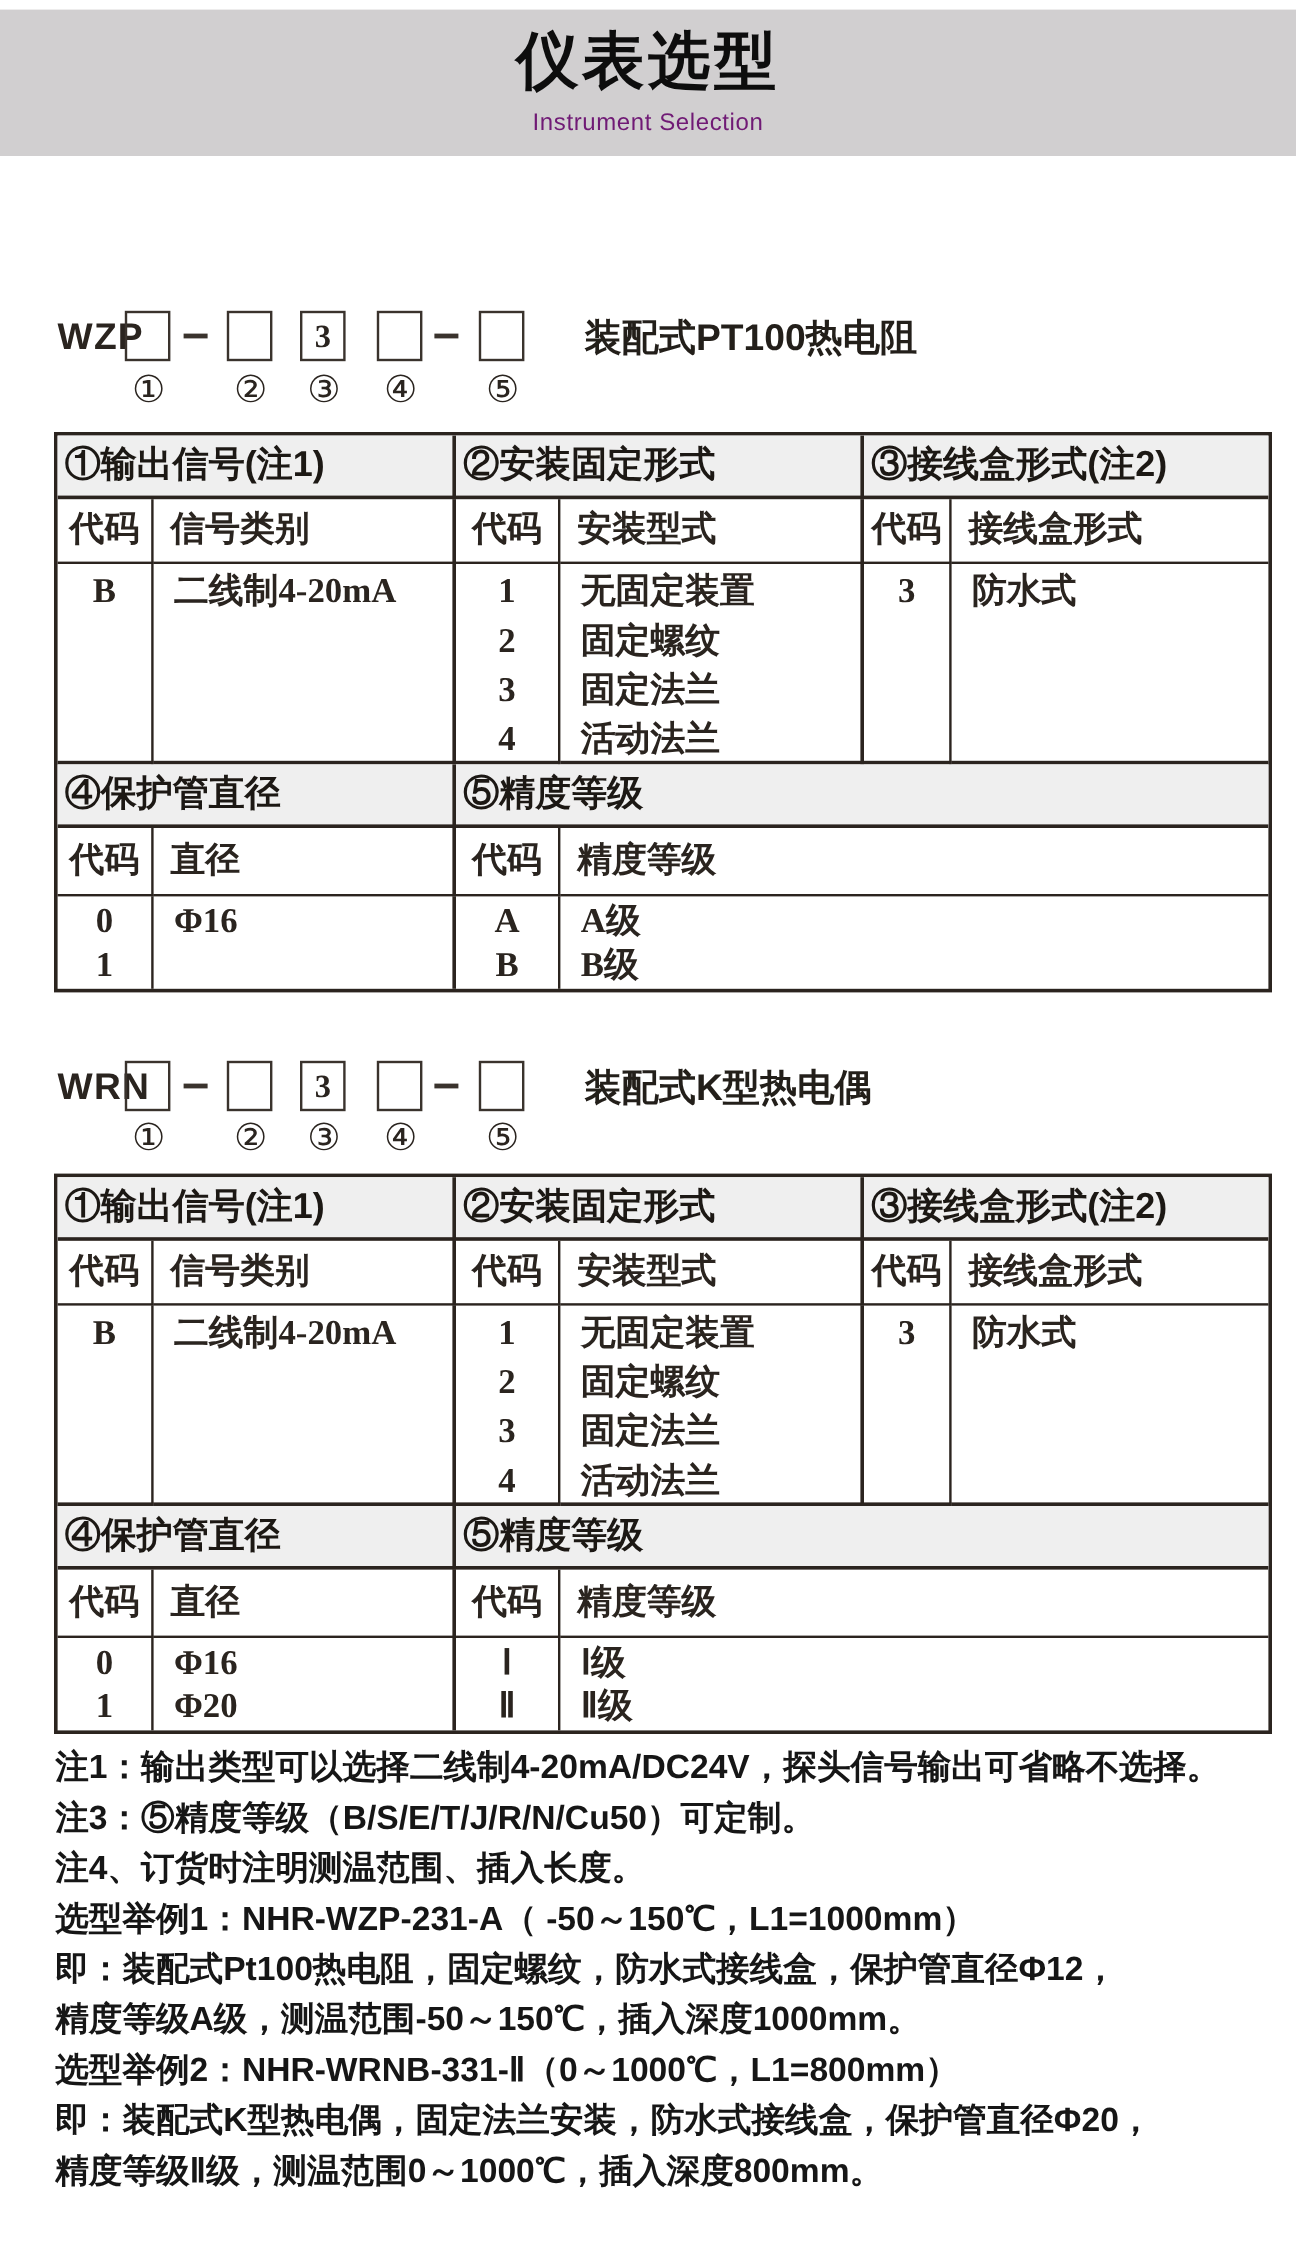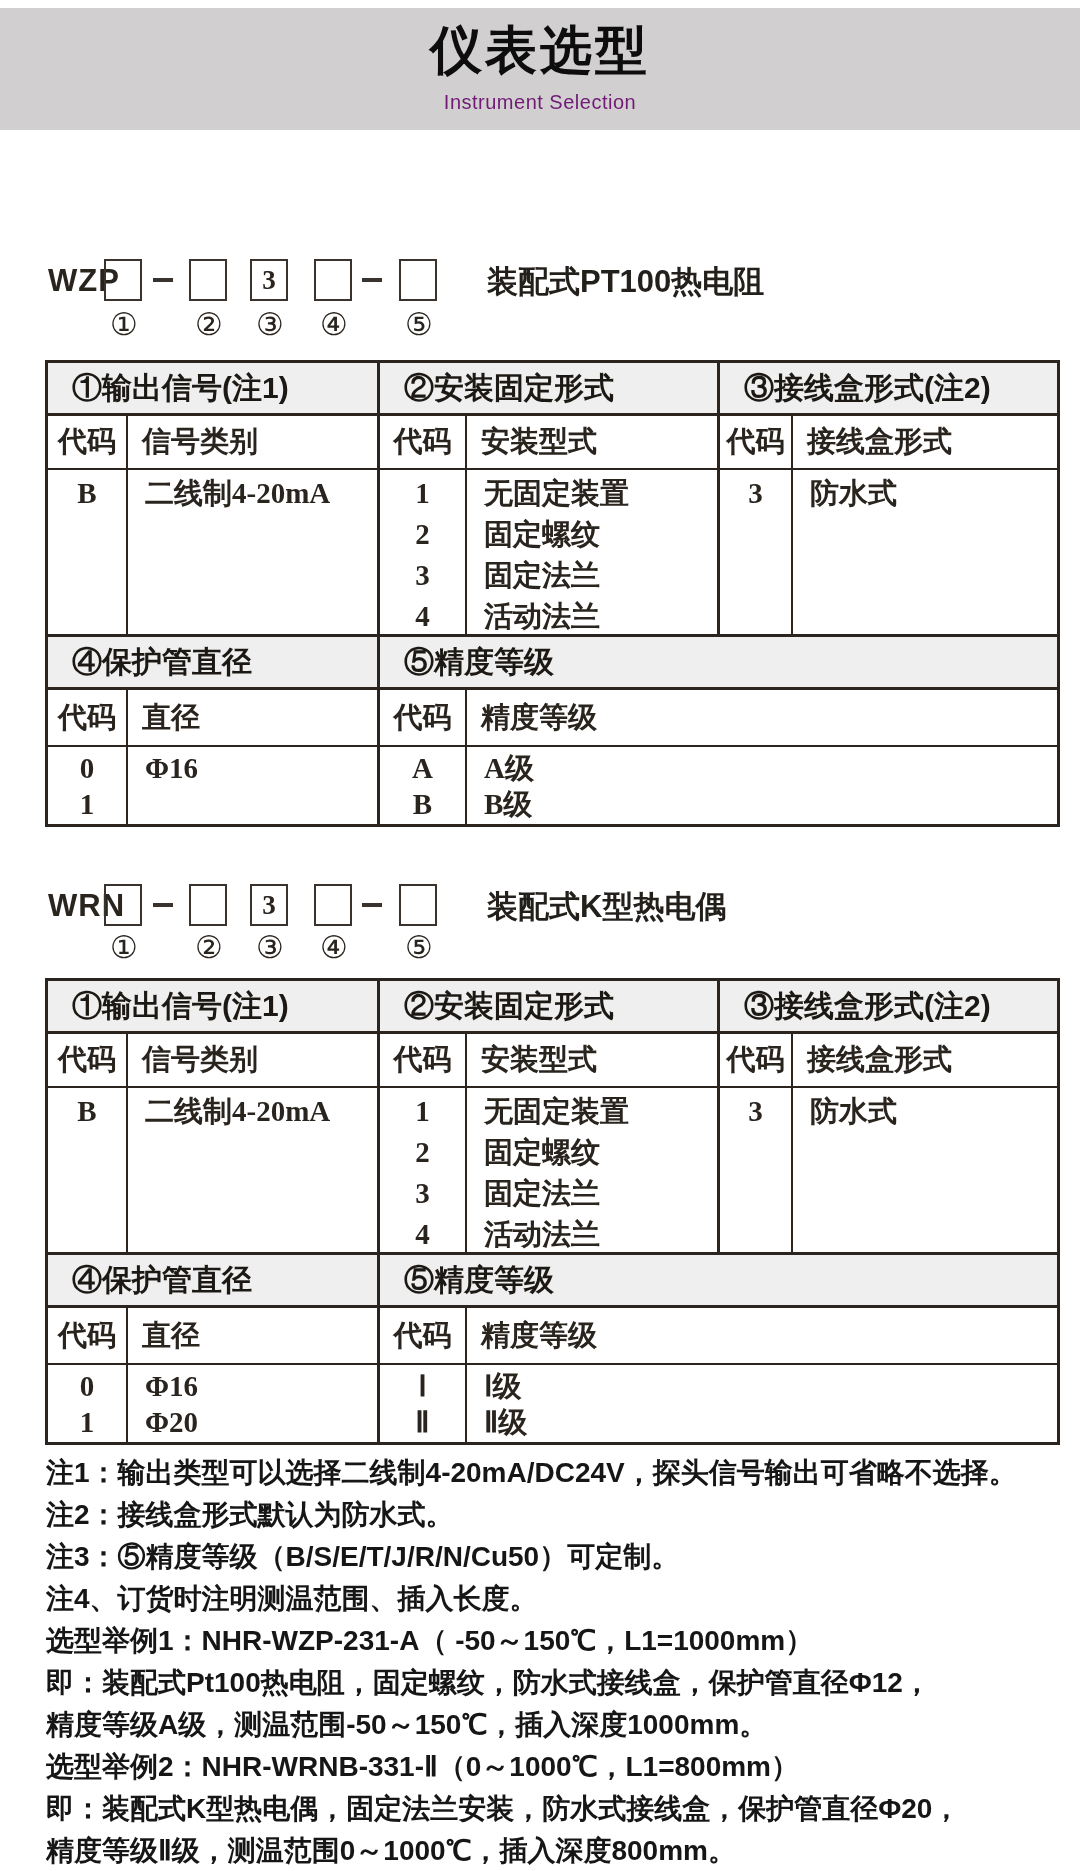--- a/index.html
+++ b/index.html
@@ -33,21 +33,21 @@
   .marker.p1 { left:106px; } .marker.p2 { left:191px; } .marker.p3 { left:252px; }
   .marker.p4 { left:316px; } .marker.p5 { left:401px; }
 
   
   .tbl { position:absolute; left:45px; width:1015px; border:3px solid #2b241f; background:#ffffff; }
   .tbl.t0 { top:360px; }
   .tbl.t1 { top:978px; }
   .sec1 { display:grid; grid-template-columns:80px 252px 87px 253px 73px 1fr; grid-template-rows:53px 54px 167px; }
   .sec2 { display:grid; grid-template-columns:80px 252px 87px 1fr;         grid-template-rows:53px 57px 77px; }
   .hc { grid-column:span 2; background:#efefef; border-bottom:3px solid #2b241f;
-        font-size:30px; font-weight:bold; line-height:50px; padding-left:24px; color:#1c1814;
+        font-size:30px; font-weight:bold; line-height:50px; padding-left:6px; color:#1c1814;
         white-space:nowrap; overflow:hidden; }
   .gb { border-right:3px solid #2b241f; }
   .sh { border-bottom:2px solid #2b241f; font-family:"Liberation Serif", serif;
         font-size:29px; font-weight:bold; line-height:51px; color:#2a241f; white-space:nowrap; overflow:hidden; }
   .sec2 .sh { line-height:54px; }
   .sh.codecol { text-align:center; border-right:2px solid #2b241f; }
   .sh.labelcol { padding-left:14px; }
   .bc { font-family:"Liberation Serif", serif; font-size:29px; font-weight:bold;
         color:#2a241f; padding-top:3px; overflow:hidden; }
   .sec1 .bc { border-bottom:3px solid #2b241f; }
@@ -237,21 +237,20 @@
       </div>
       <div class="bc labelcol">
         <div class="ln">Ⅰ级</div>
         <div class="ln">Ⅱ级</div>
       </div>
     </div>
   </div>
 
   <div class="notes">
     <div class="note-line">注1：输出类型可以选择二线制4-20mA/DC24V，探头信号输出可省略不选择。</div>
-    <div class="note-line">注2：接线盒形式默认为防水式。</div>
     <div class="note-line">注3：⑤精度等级（B/S/E/T/J/R/N/Cu50）可定制。</div>
     <div class="note-line">注4、订货时注明测温范围、插入长度。</div>
     <div class="note-line">选型举例1：NHR-WZP-231-A（ -50～150℃，L1=1000mm）</div>
     <div class="note-line">即：装配式Pt100热电阻，固定螺纹，防水式接线盒，保护管直径Φ12，</div>
     <div class="note-line">精度等级A级，测温范围-50～150℃，插入深度1000mm。</div>
     <div class="note-line">选型举例2：NHR-WRNB-331-Ⅱ（0～1000℃，L1=800mm）</div>
     <div class="note-line">即：装配式K型热电偶，固定法兰安装，防水式接线盒，保护管直径Φ20，</div>
     <div class="note-line">精度等级Ⅱ级，测温范围0～1000℃，插入深度800mm。</div>
   </div>
 

